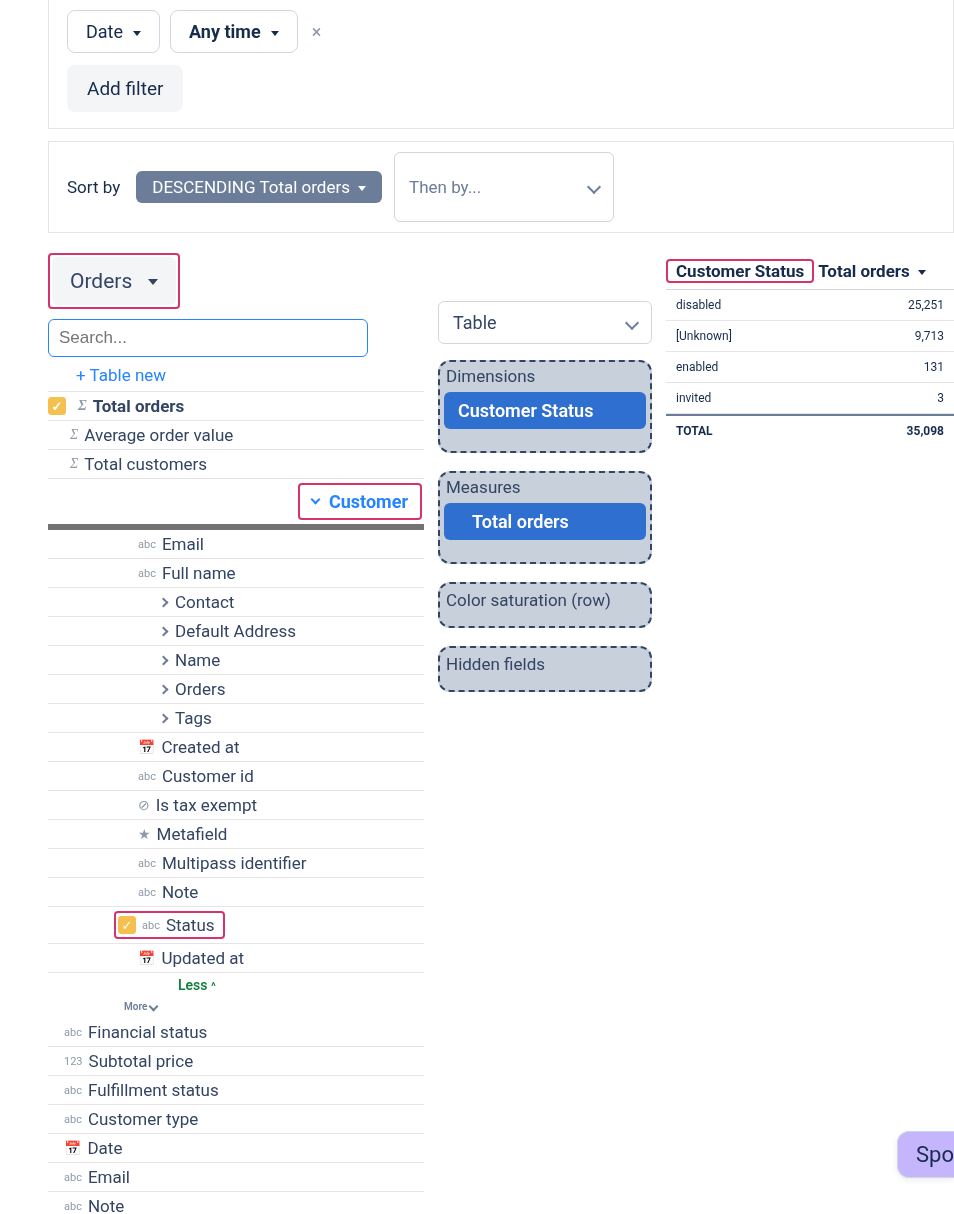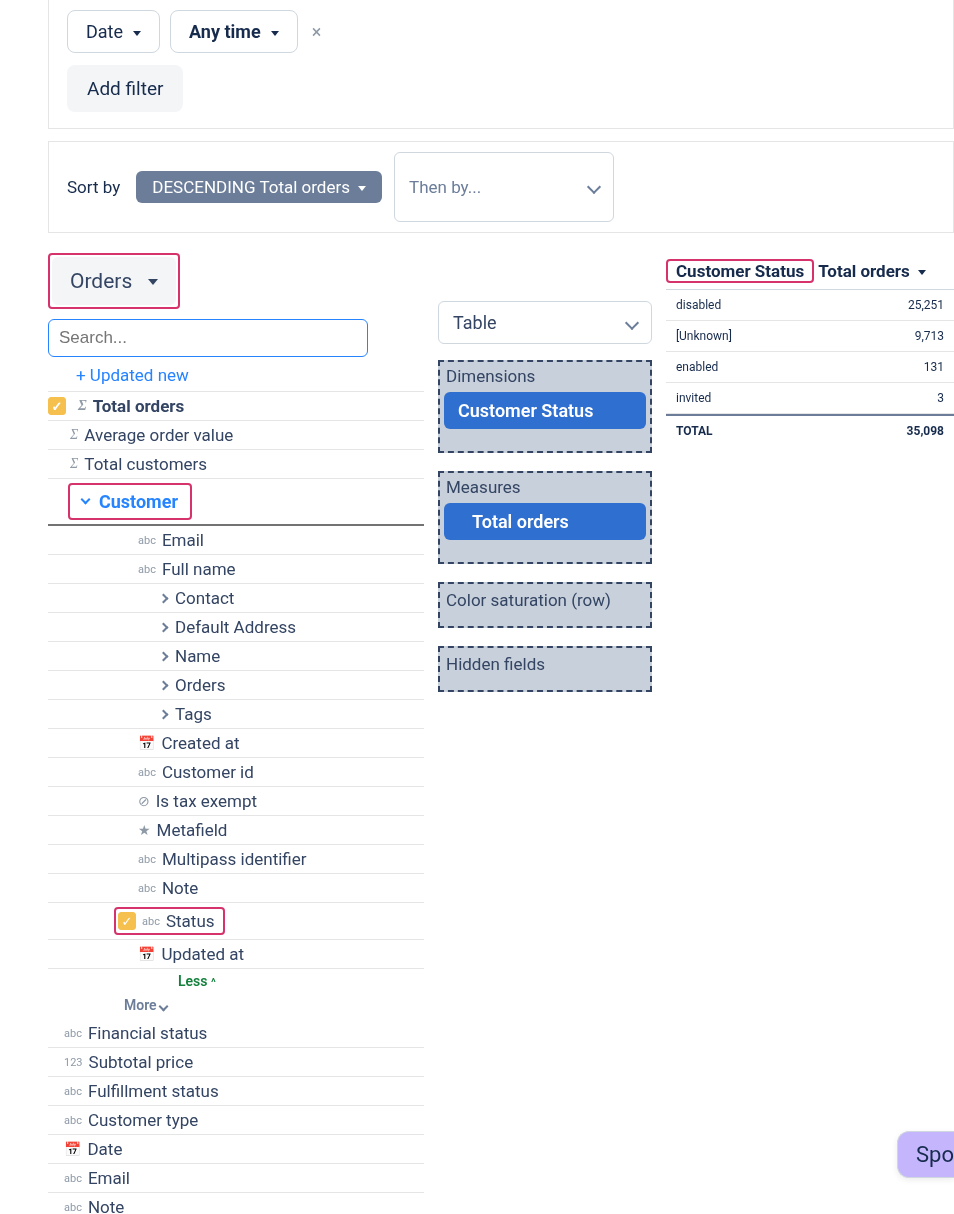--- a/index.html
+++ b/index.html
@@ -153,21 +153,21 @@
     padding:6px 12px;
   }
 
   .status-hl {
     display:inline-flex;
     align-items:center;
     padding: 2px 8px 2px 2px;
   }
 
   .less-more { color: #15803d; font-size: 14px; font-weight:600; padding: 4px 0 4px 130px; }
-  .more-link { color: #6b7d99; font-size: 14px; font-weight:600; padding: 4px 0 4px 76px; }
+  .more-link { color: #6b7d99; font-size: 10px; font-weight:600; padding: 4px 0 4px 76px; }
 
   .bottom-fields { margin-top:2px;}
   .bottom-fields .field-row { padding-left: 16px;}
 
   
   .middle { width: 214px; margin-left: 14px; }
   .vis-select {
     border: 1px solid #cfd7df;
     border-radius: 6px;
     padding: 10px 14px;
@@ -175,21 +175,21 @@
     color: #344563;
     display:flex;
     justify-content:space-between;
     align-items:center;
     margin-bottom: 16px;
     margin-top: 48px;
   }
   .dropzone {
     border: 2px dashed #344563;
     background: #c8d0dc;
-    border-radius: 0;
+    border-radius: 12px;
     margin-bottom: 18px;
     padding: 2px 2px 20px 2px;
   }
   .dz-title { font-size: 17px; color: #344563; padding: 2px 4px 4px 4px; }
   .dz-pill {
     background: #2f6fd0;
     color: #fff;
     border-radius: 6px;
     padding: 8px 14px;
     font-size: 18px;
@@ -279,38 +279,38 @@
   <div class="sidebar">
     <span class="hl-box">
       <span class="orders-btn">
         <span>Orders</span>
         <span class="caret-down"></span>
       </span>
     </span>
 
     <input class="search-input" placeholder="Search..." style="">
 
-    <div class="create-new">+ Updated new</div>
+    <div class="create-new">+ Table new</div>
 
     <div class="field-list">
       <div class="field-row bold">
         <span class="checkbox checked">✓</span>
         <span class="sigma">Σ</span>
         <span>Total orders</span>
       </div>
       <div class="field-row indent1">
         <span class="sigma">Σ</span>
         <span>Average order value</span>
       </div>
       <div class="field-row indent1">
         <span class="sigma">Σ</span>
         <span>Total customers</span>
       </div>
 
-      <div class="field-row" style="padding-left:20px;border-bottom:2px solid #737373;">
+      <div class="field-row" style="padding-left:20px;border-bottom:6px solid #737373;justify-content:flex-end;">
         <span class="hl-box-tight">
           <span class="customer-hdr">
             <span class="chev-down-sm"></span>
             <span>Customer</span>
           </span>
         </span>
       </div>
 
       <div class="field-row indent2">
         <span class="abc">abc</span>

